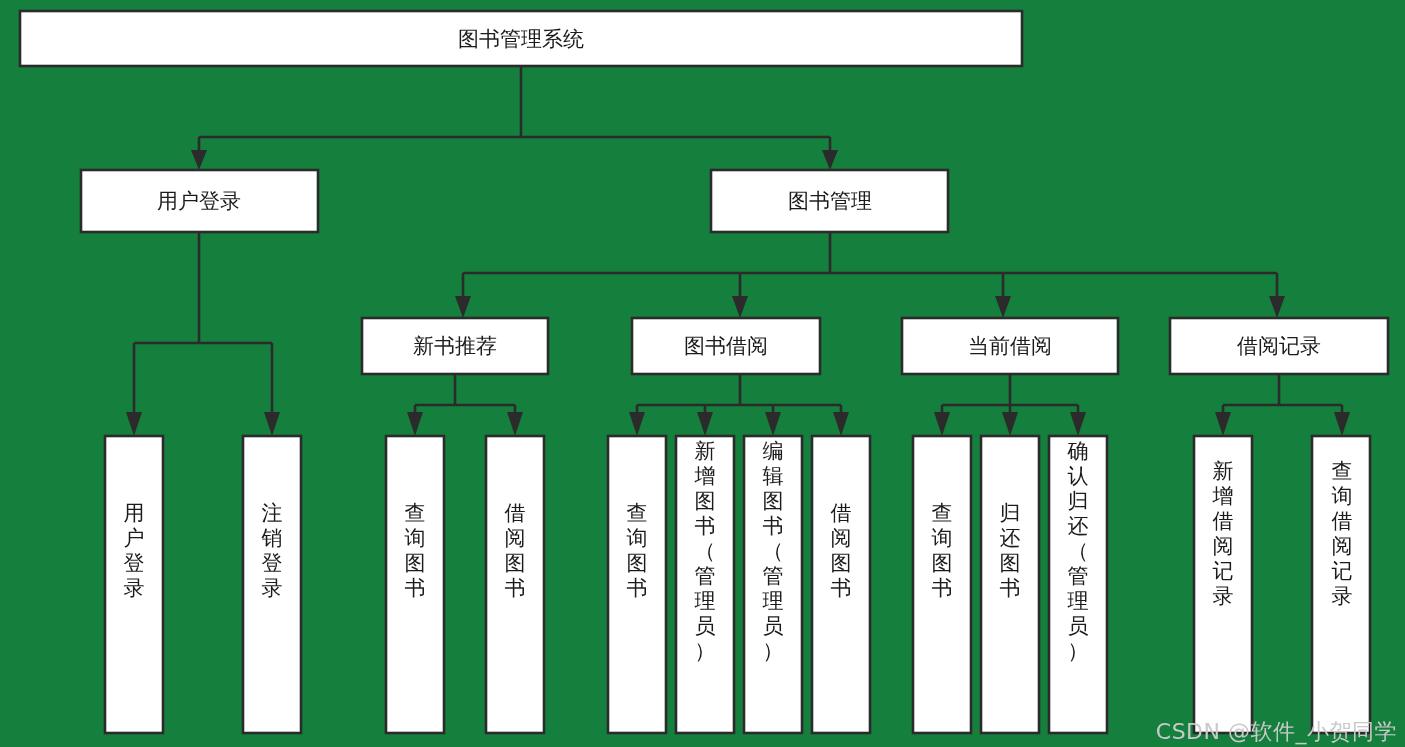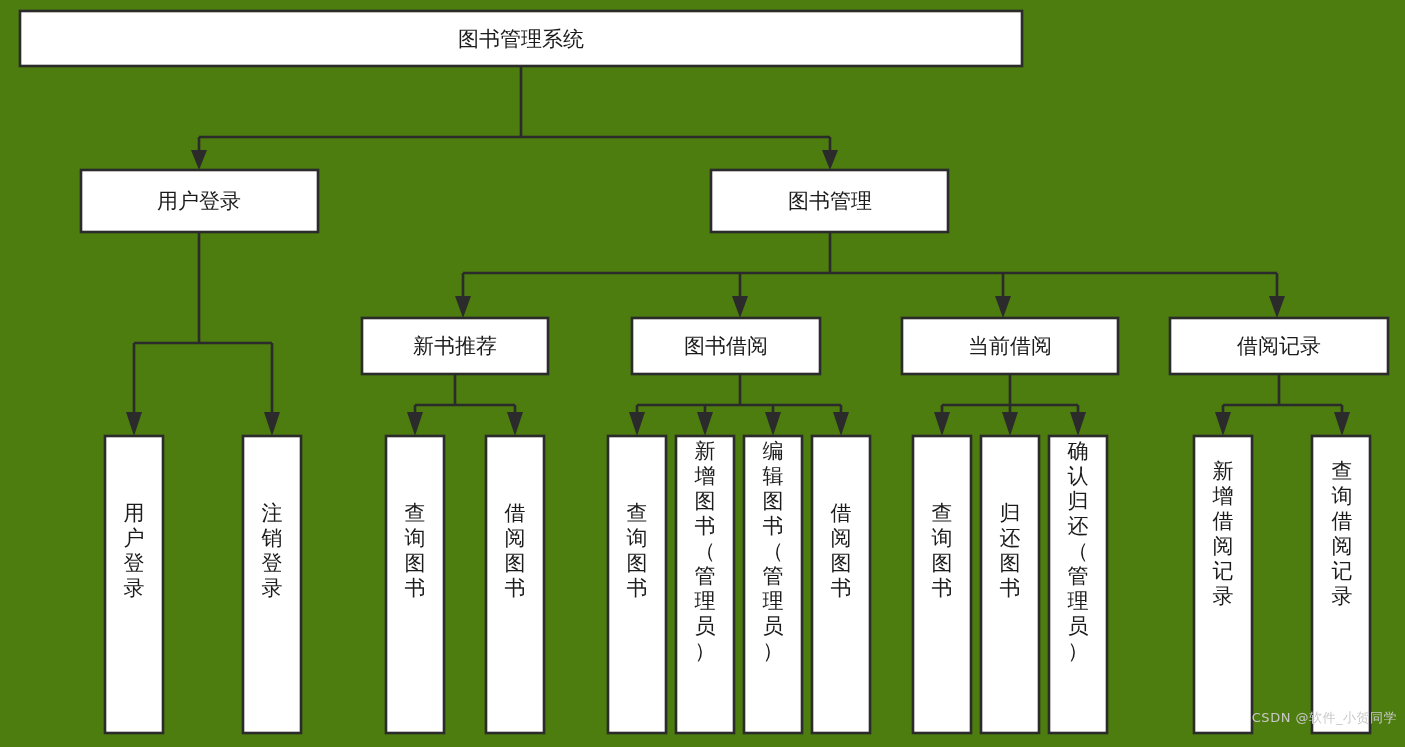--- a/index.html
+++ b/index.html
@@ -4,21 +4,21 @@
 <style>
   html, body {
     margin: 0;
     padding: 0;
     background: #ffffff;
   }
   #page {
     position: relative;
     width: 1405px;
     height: 747px;
-    background: #4d7c0f;
+    background: #15803d;
     font-family: "DejaVu Sans", "Liberation Sans", sans-serif;
     overflow: hidden;
   }
   svg.diagram {
     position: absolute;
     left: 0;
     top: 0;
     width: 1405px;
     height: 747px;
   }
@@ -44,23 +44,23 @@
   }
   .node-label-vertical {
     font-family: "DejaVu Sans", "Liberation Sans", sans-serif;
     font-size: 21px;
     fill: #1b1b1b;
     text-anchor: middle;
   }
   .watermark {
     position: absolute;
     right: 8px;
-    bottom: 20px;
-    font-family: "DejaVu Sans", "Liberation Sans", sans-serif;
-    font-size: 13px;
+    bottom: 0;
+    font-family: "DejaVu Sans", "Liberation Sans", sans-serif;
+    font-size: 22px;
     color: #c9c9c9;
     white-space: nowrap;
     letter-spacing: 0.5px;
   }
 </style>
 </head>
 <body>
 
 <div id="page">
 

